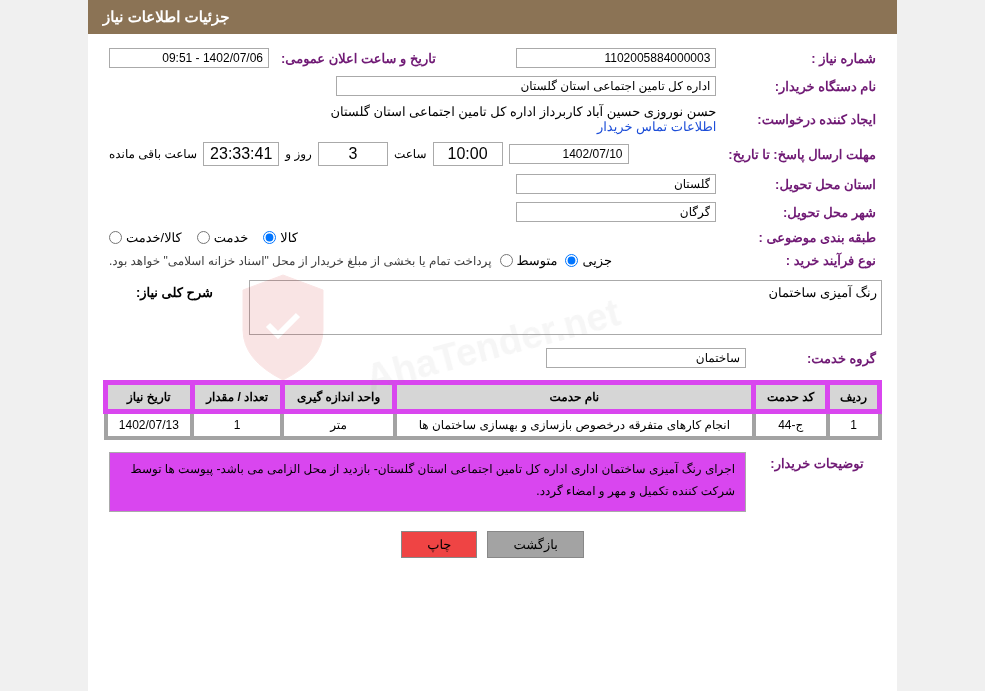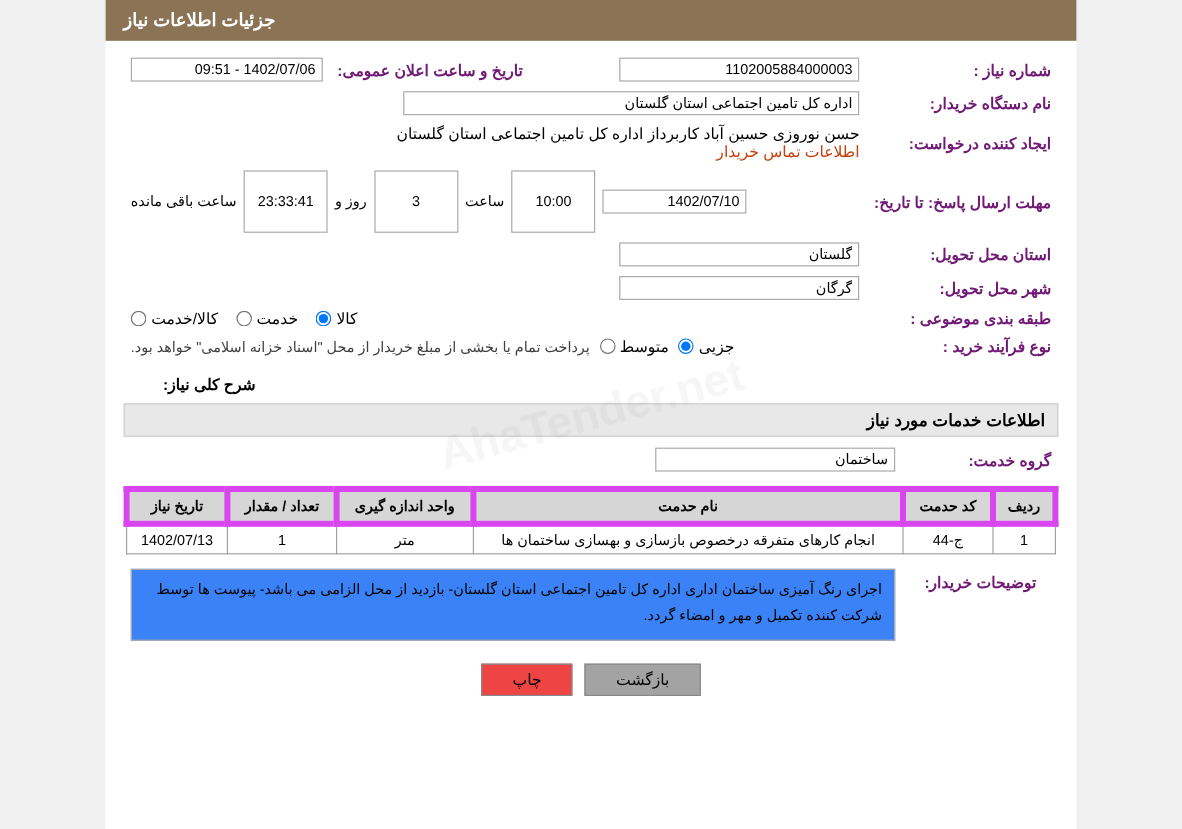--- a/index.html
+++ b/index.html
@@ -50,21 +50,21 @@
     .input-field {
       border: 1px solid #aaa;
       padding: 2px 5px;
       font-size: 12px;
       font-family: Tahoma, Arial, sans-serif;
       direction: rtl;
       background: #fff;
     }
     .input-medium { width: 200px; }
     .link-blue {
-      color: #c2410c;
+      color: #1d4ed8;
       text-decoration: none;
     }
     .section-title {
       background: #e8e8e8;
       border: 1px solid #ccc;
       padding: 5px 10px;
       font-weight: bold;
       font-size: 14px;
       margin: 8px 0 5px 0;
       text-align: right;
@@ -96,29 +96,29 @@
       margin: 8px 0;
     }
     .service-table th {
       background: #d6d6d6;
       border: 5px solid #d946ef;
       padding: 5px 8px;
       text-align: center;
       font-size: 12px;
     }
     .service-table td {
-      border: 1px solid #a3a3a3;
+      border: 4px solid #a3a3a3;
       padding: 4px 8px;
       text-align: center;
       font-size: 12px;
     }
     .description-box {
       border: 1px solid #aaa;
       padding: 6px 10px;
-      background: #3b82f6;
+      background: #d946ef;
       font-size: 12px;
       line-height: 1.8;
       text-align: right;
       direction: rtl;
       min-height: 60px;
     }
     .bottom-buttons {
       text-align: center;
       margin: 15px 0 10px 0;
       display: flex;
@@ -152,22 +152,22 @@
       align-items: center;
       gap: 6px;
       flex-direction: row-reverse;
     }
     .small-label {
       font-size: 12px;
       white-space: nowrap;
     }
     .countdown-box {
       border: 1px solid #aaa;
-      padding: 18px 6px;
-      font-size: 12px;
+      padding: 2px 6px;
+      font-size: 16px;
       background: #fff;
       min-width: 70px;
       text-align: center;
     }
     .note-text {
       color: #404040;
       font-size: 12px;
     }
   </style>
 </head>
@@ -275,23 +275,31 @@
               <input type="radio" name="purchase" checked="" style="">
             </label>
           </div>
         </td>
       </tr>
     </tbody>
       </table>
 
     <div style="display:flex; align-items:flex-start; gap:10px; flex-direction:row-reverse; margin: 6px 0;">
       <div style="font-weight:bold; white-space:nowrap; padding-top:5px; min-width:110px; text-align:right;">شرح کلی نیاز:</div>
+      <div style="flex:1; position:relative;">
+        
+        <svg class="logo-shield" viewBox="0 0 100 120" style="position:absolute;left:10px;top:-10px;width:100px;height:120px;opacity:0.1;">
+          <path d="M50 5 L90 20 L90 60 Q90 90 50 110 Q10 90 10 60 L10 20 Z" fill="#c00" stroke="#c00"></path>
+          <path d="M35 55 L45 65 L65 45" stroke="#fff" stroke-width="6" fill="none"></path>
+        </svg>
+        <textarea class="textarea-field" readonly="" style=""></textarea>
+        <div style="position:absolute;top:5px;right:5px;font-size:13px;">رنگ آمیزی ساختمان</div>
+      </div>
     </div>
 
-    <div class="section-title">اطلاعات خدمات مورد نیاز</div>
 
     <table class="info-table">
       <tbody>
           <tr>
         <td class="label-cell">گروه خدمت:</td>
         <td class="value-cell">
           <input class="input-field" style="width: 200px;" type="text" readonly="" value="ساختمان">
         </td>
       </tr>
     </tbody>

